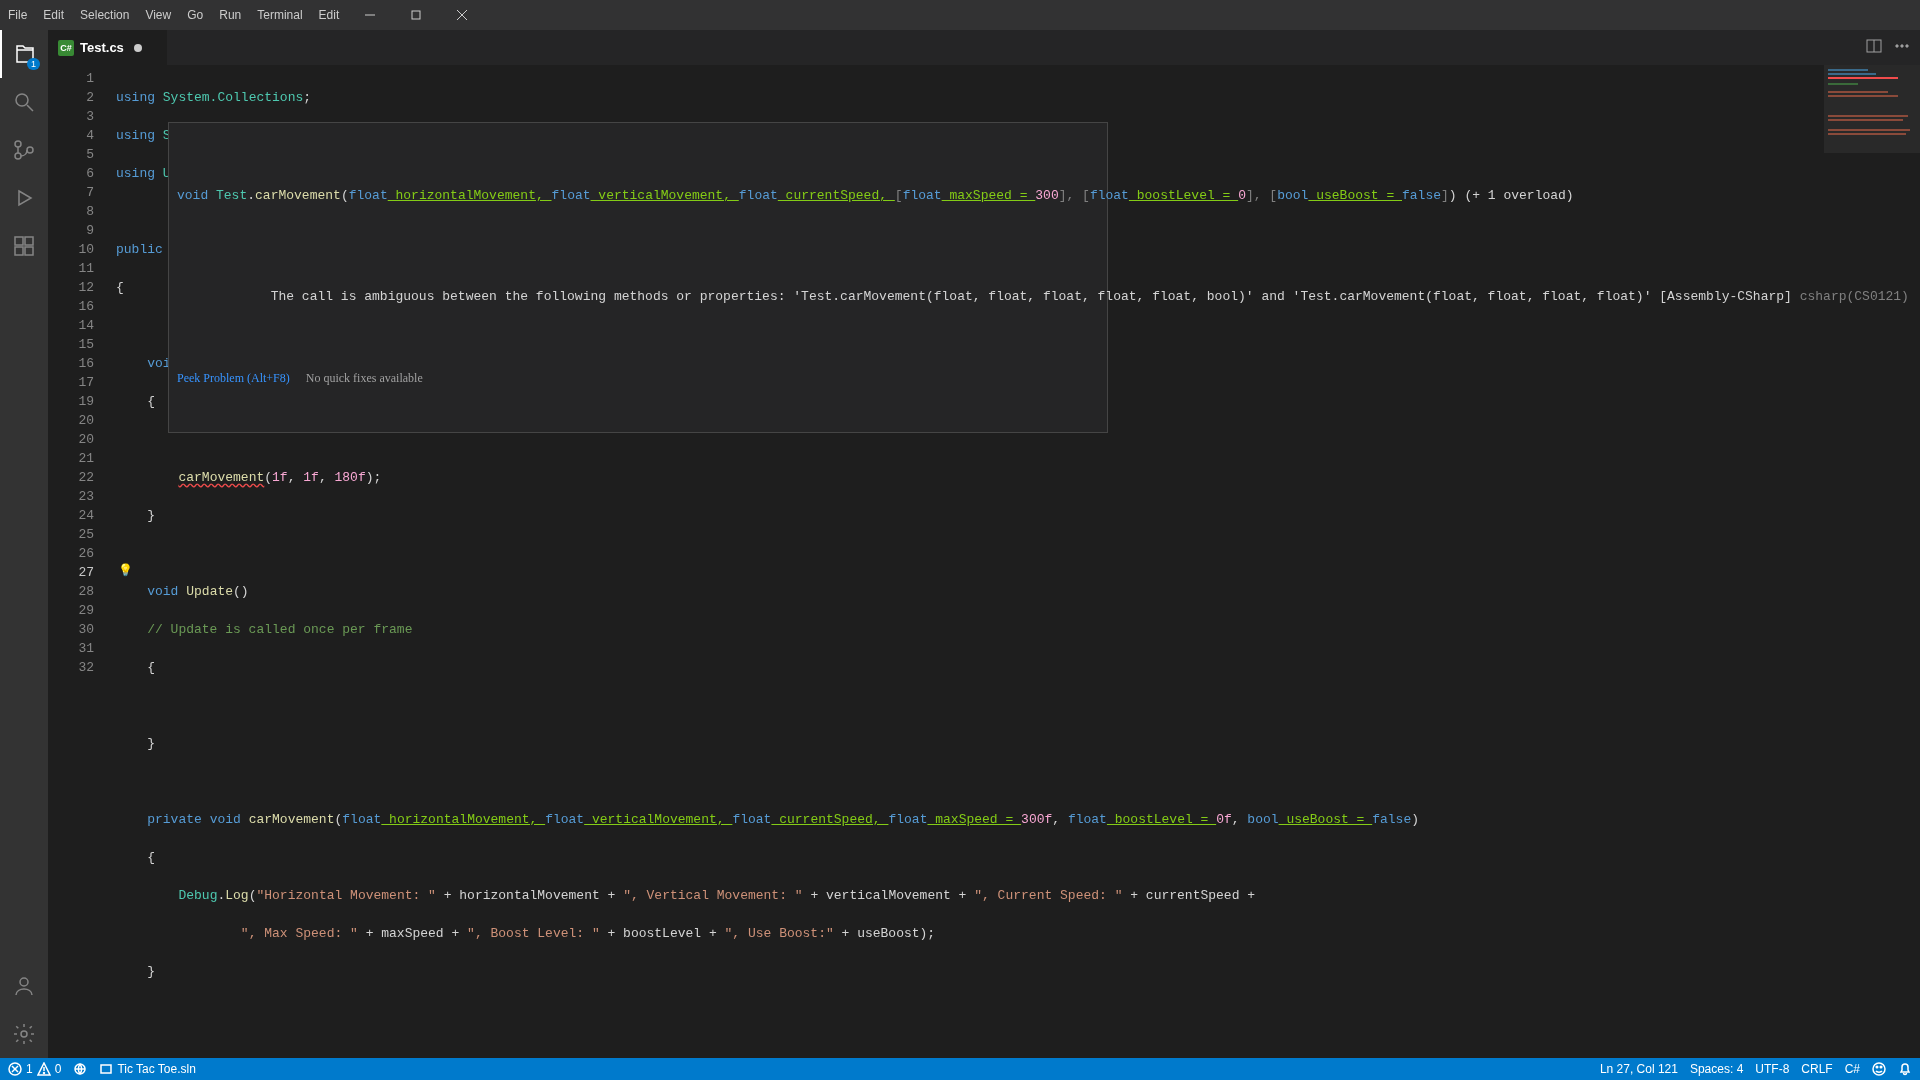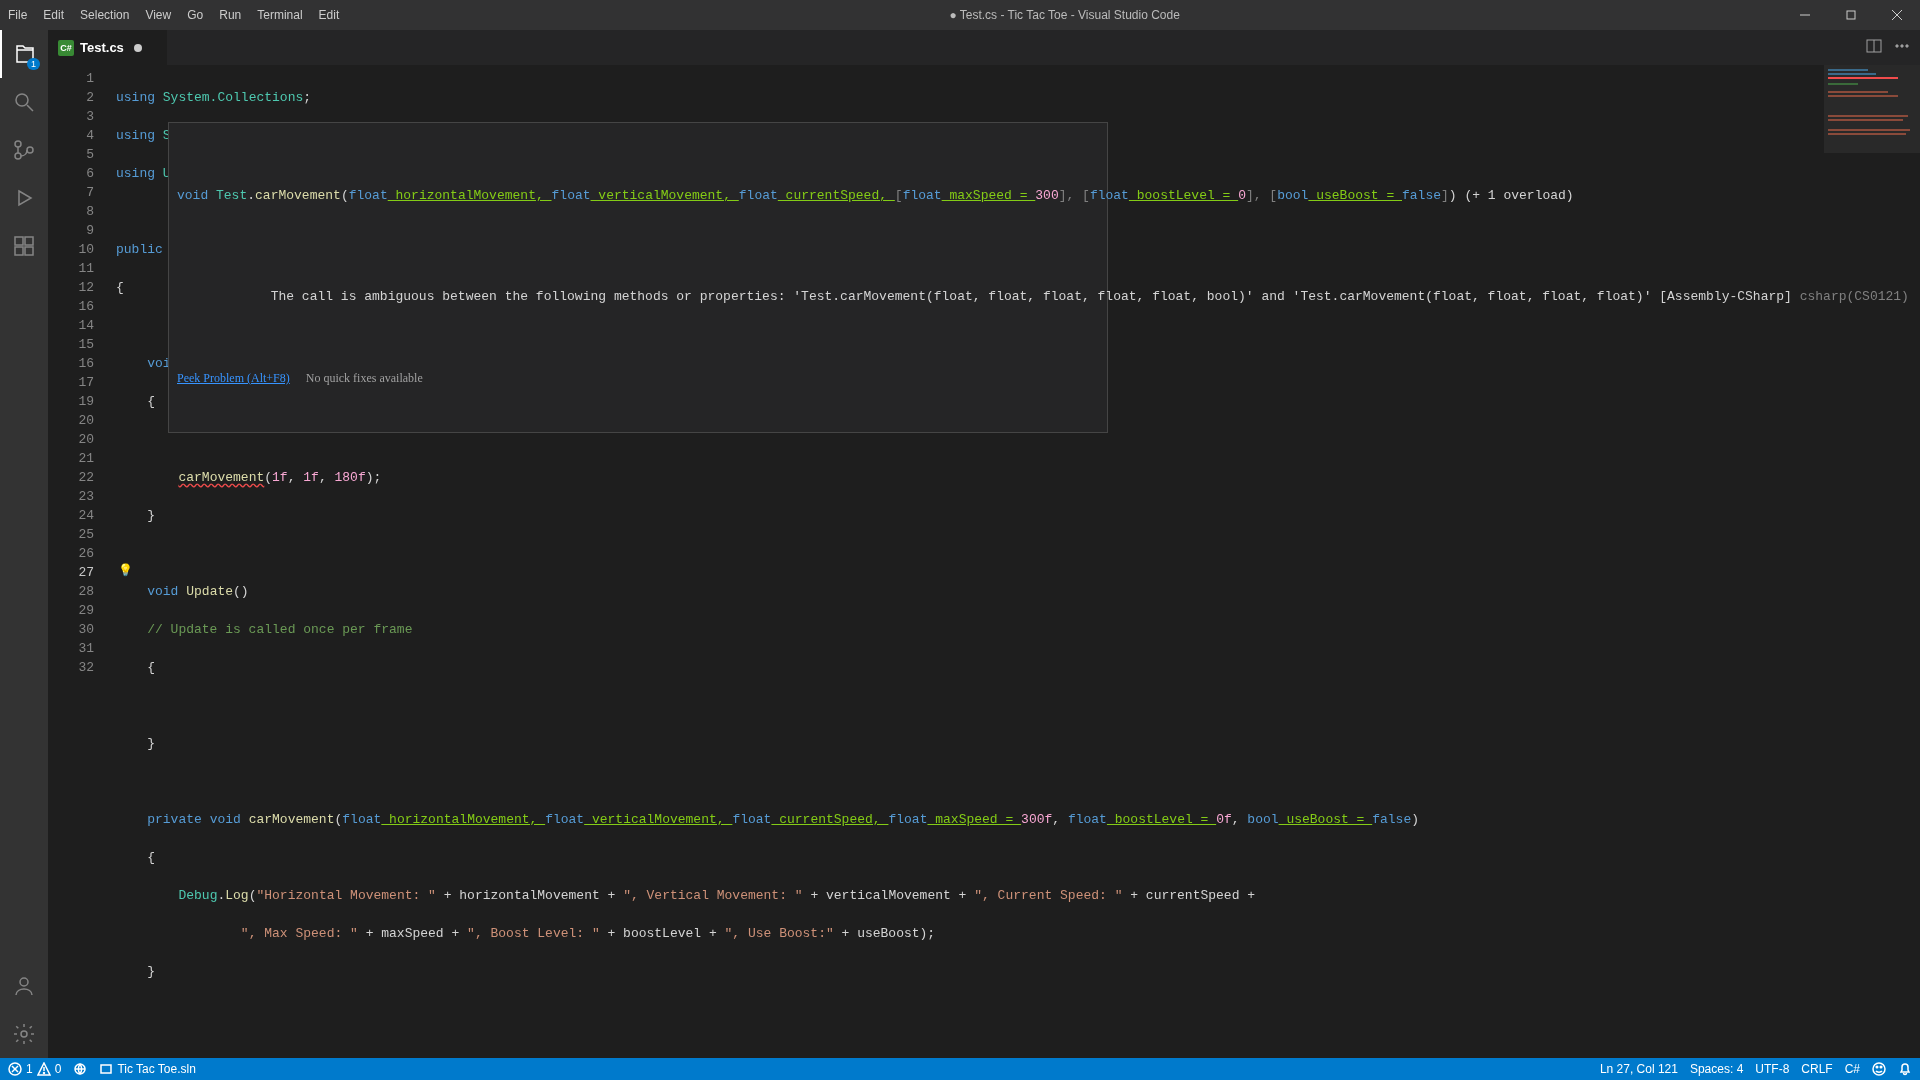--- a/index.html
+++ b/index.html
@@ -98,21 +98,21 @@
   font-family: Consolas, "Courier New", monospace;
   font-size: 13px;
   line-height: 19px;
   z-index: 10;
 }
 .hover-sig { color: #d4d4d4; }
 .hover-err { color: #d4d4d4; margin-top: 6px; }
 .hover-actions {
   margin-top: 6px; display: flex; gap: 16px; font-family: "Segoe UI"; font-size: 12px;
 }
-.hover-link { color: #3794ff; cursor: pointer; text-decoration: underline; }
+.hover-link { color: #3794ff; cursor: pointer; }
 .hover-muted { color: #a0a0a0; }
 .minimap {
   position: absolute; right: 0; top: 0; width: 96px; height: 100%;
   background: #1e1e1e;
 }
 .minimap-slider {
   position: absolute; top: 0; left: 0; right: 0; height: 88px;
   background: rgba(121,121,121,0.12);
 }
 .minimap-line {
@@ -143,21 +143,20 @@
   <div class="titlebar-menu">
     <span>File</span>
     <span>Edit</span>
     <span>Selection</span>
     <span>View</span>
     <span>Go</span>
     <span>Run</span>
     <span>Terminal</span>
     <span>Edit</span>
   </div>
-  <div class="titlebar-title">● Test.cs - Tic Tac Toe - Visual Studio Code</div>
   <div class="titlebar-controls">
     <div>
         <svg viewBox="0 0 10 10">
           <line x1="0" y1="5" x2="10" y2="5" stroke="#cccccc"></line>
         </svg>
       </div>
     <div>
         <svg viewBox="0 0 10 10">
           <rect x="1" y="1" width="8" height="8" fill="none" stroke="#cccccc"></rect>
         </svg>

